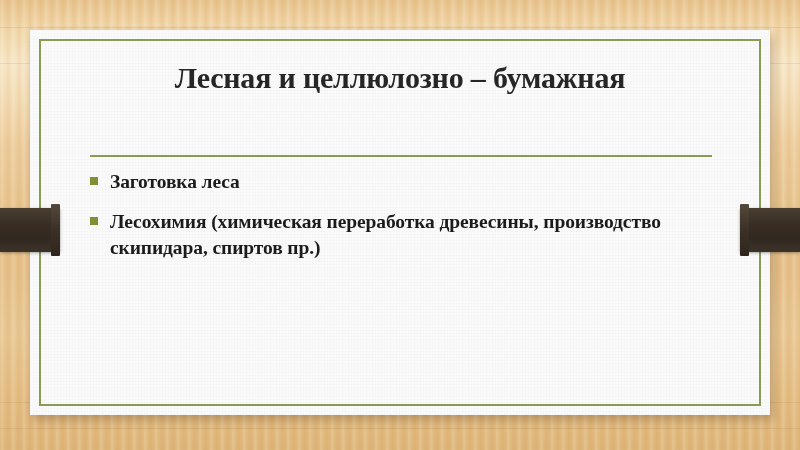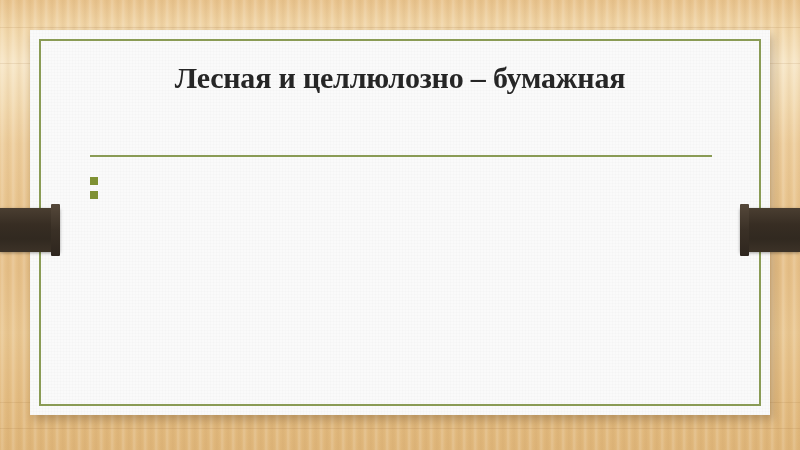--- a/index.html
+++ b/index.html
@@ -195,20 +195,25 @@
 
     <div class="title">
       <div>Лесная и целлюлозно – бумажная</div>
     </div>
 
     <div class="title-rule"></div>
 
     <ul class="bullets">
       <li class="bullet">
         <span class="bullet-marker"></span>
+        <span>Заготовка леса</span>
       </li>
       <li class="bullet">
         <span class="bullet-marker"></span>
       </li>
+      <li class="bullet">
+        <span class="bullet-marker"></span>
+        <span>Лесохимия (химическая переработка древесины, производство скипидара, спиртов пр.)</span>
+      </li>
     </ul>
 
   </div>
 </div>
 
 </body></html>

